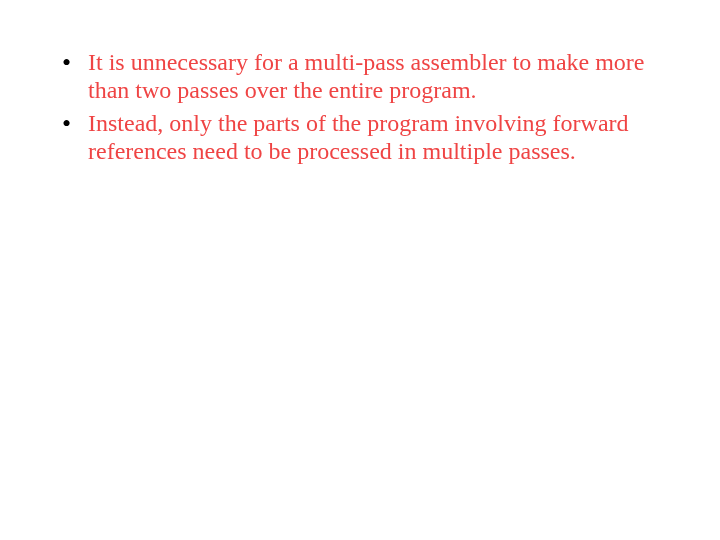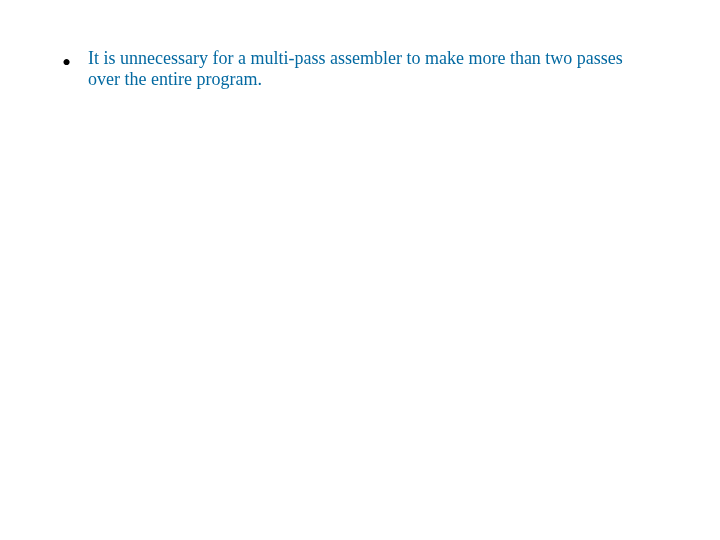--- a/index.html
+++ b/index.html
@@ -26,36 +26,37 @@
     margin: 0 0 46px 0;
     letter-spacing: 0.2px;
   }
   ul.bullets {
     list-style: none;
     margin: 0;
     padding: 0 8px 0 8px;
   }
   ul.bullets li {
     position: relative;
-    font-size: 18px;
+    font-size: 24px;
     line-height: 1.18;
     padding-left: 26px;
     margin-bottom: 4px;
-    color: #0369a1;
+    color: #ef4444;
   }
   ul.bullets li::before {
     content: "•";
     position: absolute;
     left: 0;
     top: 0;
     font-size: 26px;
     line-height: 1.18;
     color: #000;
   }
 </style>
 </head>
 <body>
 
 <div class="slide">
   <ul class="bullets">
     <li>It is unnecessary for a multi-pass assembler to make more than two passes over the entire program.</li>
+    <li>Instead, only the parts of the program involving forward references need to be processed in multiple passes.</li>
   </ul>
 </div>
 
 </body></html>

